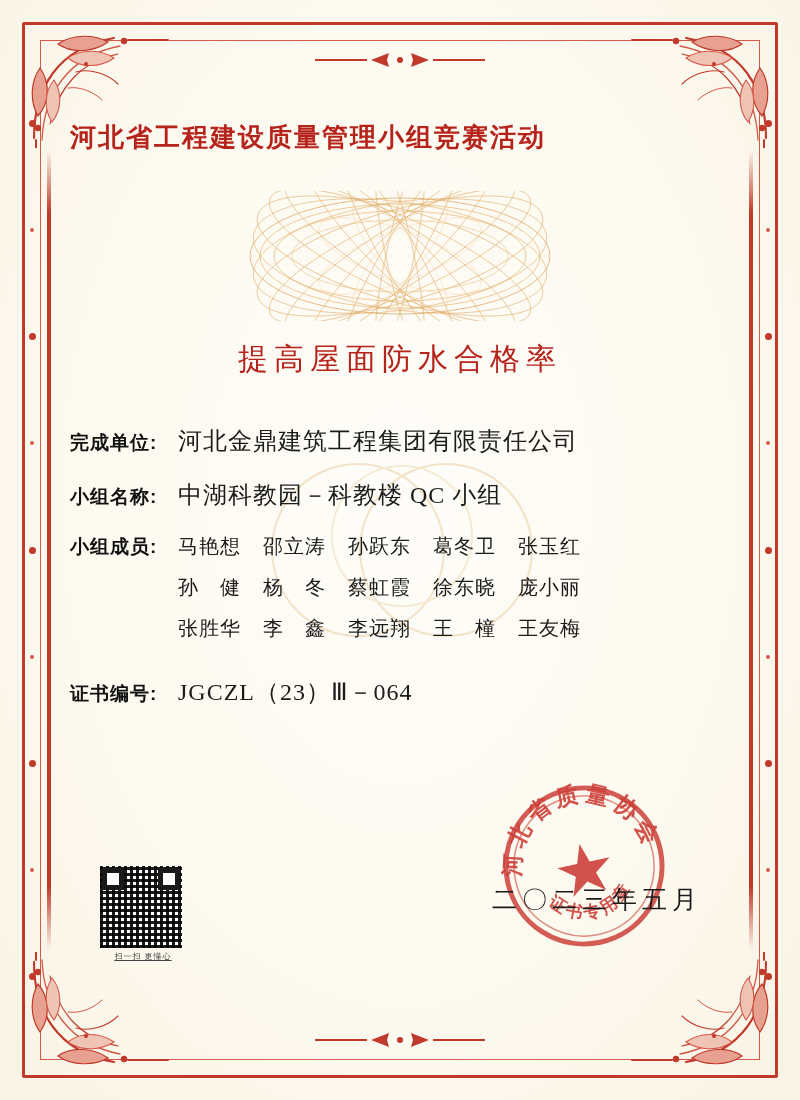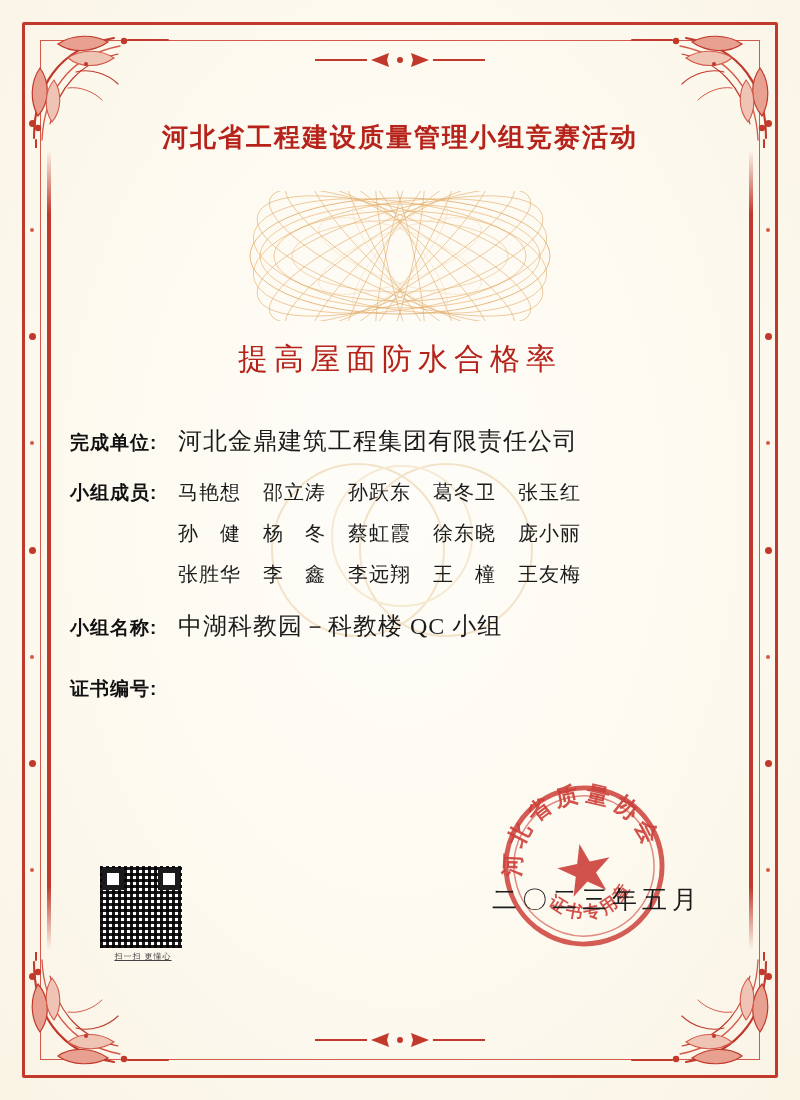--- a/index.html
+++ b/index.html
@@ -113,21 +113,21 @@
   
   #content {
     position: absolute;
     left: 70px;
     right: 70px;
     top: 110px;
     bottom: 70px;
   }
 
   #main-title {
-    text-align: center;
+    text-align: left;
     font-family: Liberation Serif, serif;
     font-weight: bold;
     font-size: 26px;
     letter-spacing: 2px;
     color: #b5231b;
     margin-top: 10px;
   }
 
   
   #grade-wrap {
@@ -483,20 +483,25 @@
     </div>
 
     <div id="fields">
 
       <div class="field-row">
         <div class="field-label">完成单位:</div>
         <div class="field-value">河北金鼎建筑工程集团有限责任公司</div>
       </div>
 
       <div class="field-row">
+        <div class="field-label">小组名称:</div>
+        <div class="field-value">中湖科教园－科教楼 QC 小组</div>
+      </div>
+
+      <div class="field-row">
         <div class="field-label">小组成员:</div>
         <div class="members-lines">
           <div class="member-line">
             <span class="member">马艳想</span>
             <span class="member">邵立涛</span>
             <span class="member">孙跃东</span>
             <span class="member">葛冬卫</span>
             <span class="member">张玉红</span>
           </div>
           <div class="member-line">
@@ -509,27 +514,23 @@
           <div class="member-line">
             <span class="member">张胜华</span>
             <span class="member">李　鑫</span>
             <span class="member">李远翔</span>
             <span class="member">王　橦</span>
             <span class="member">王友梅</span>
           </div>
         </div>
       </div>
 
-      <div class="field-row">
-        <div class="field-label">小组名称:</div>
-        <div class="field-value">中湖科教园－科教楼 QC 小组</div>
-      </div>
-
       <div class="field-row" id="cert-no-row">
         <div class="field-label">证书编号:</div>
+        <div class="field-value">JGCZL（23）Ⅲ－064</div>
       </div>
 
     </div>
 
     <div id="bottom">
 
       <div id="qr-block">
         <div id="qr-code"></div>
         <div id="qr-caption">扫一扫 更懂心</div>
       </div>

